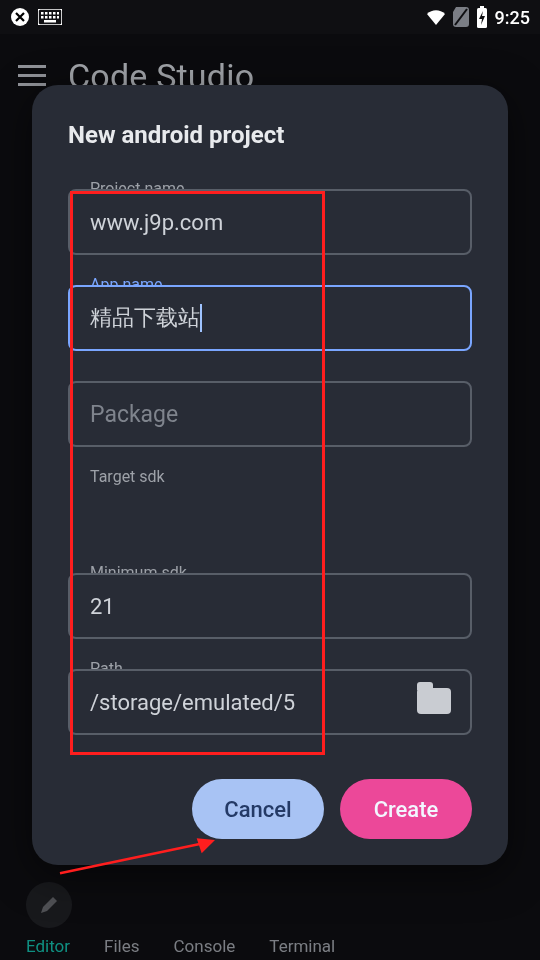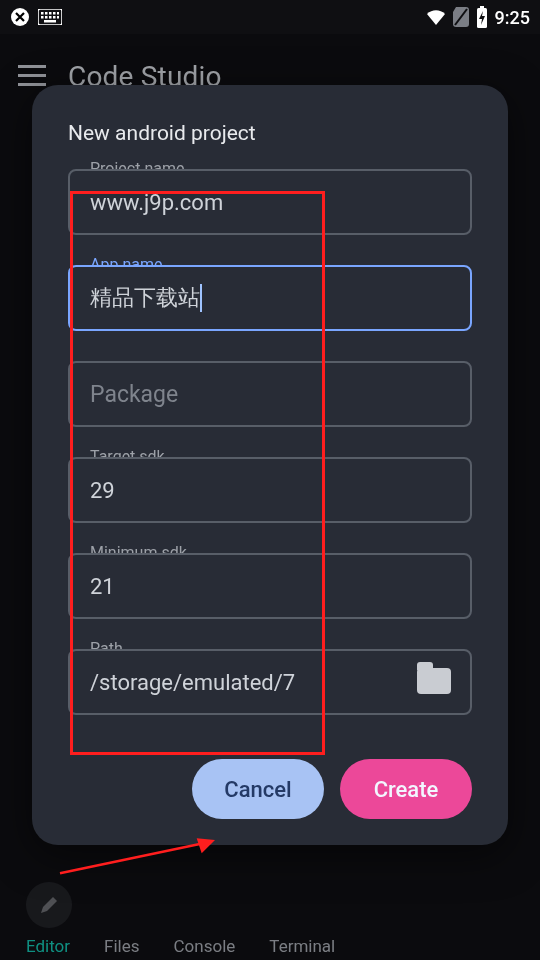--- a/index.html
+++ b/index.html
@@ -28,21 +28,21 @@
   .toolbar {
     height: 84px;
     display: flex;
     align-items: center;
     gap: 22px;
     padding: 0 18px;
     color: #cfd3d9;
   }
   .hamburger svg { display: block; }
   .toolbar-title {
-    font-size: 28px;
+    font-size: 34px;
     font-weight: 400;
     color: #cfd3d9;
     letter-spacing: 0.2px;
   }
   
   .bottom {
     position: absolute;
     bottom: 0; left: 0; right: 0;
     height: 84px;
     display: flex;
@@ -73,24 +73,24 @@
     left: 32px; right: 32px;
     top: 85px;
     background: #282c36;
     border-radius: 26px;
     padding: 36px 36px 26px 36px;
     box-shadow: 0 10px 40px rgba(0,0,0,0.5);
     display: flex;
     flex-direction: column;
   }
   .dialog-title {
-    font-size: 21px;
+    font-size: 24px;
     color: #e8eaed;
-    font-weight: 400;
-    margin-bottom: 14px;
+    font-weight: 700;
+    margin-bottom: 30px;
   }
   .fields { display: flex; flex-direction: column; gap: 20px; }
   .field {
     position: relative;
     height: 76px;
   }
   .field .box {
     position: absolute;
     left: 0; right: 0; top: 10px; bottom: 0;
     border: 2px solid #585e68;
@@ -277,36 +277,33 @@
 
     <div class="field">
       <div class="legend"></div>
       <div class="box">
           <span class="placeholder">Package</span>
         </div>
     </div>
 
     <div class="field">
       <div class="legend">Target sdk</div>
-      <div class="box">
-          <span class="input-text">29</span>
-        </div>
     </div>
 
     <div class="field">
       <div class="legend">Minimum sdk</div>
       <div class="box">
           <span class="input-text">21</span>
         </div>
     </div>
 
     <div class="field">
       <div class="legend">Path</div>
       <div class="box">
-          <span class="input-text">/storage/emulated/7</span>
+          <span class="input-text">/storage/emulated/5</span>
         </div>
       <div class="trailing">
         <div class="folder-rect"></div>
       </div>
     </div>
   </div>
 
   <div class="actions">
     <div class="btn cancel">Cancel</div>
     <div class="btn create">Create</div>

